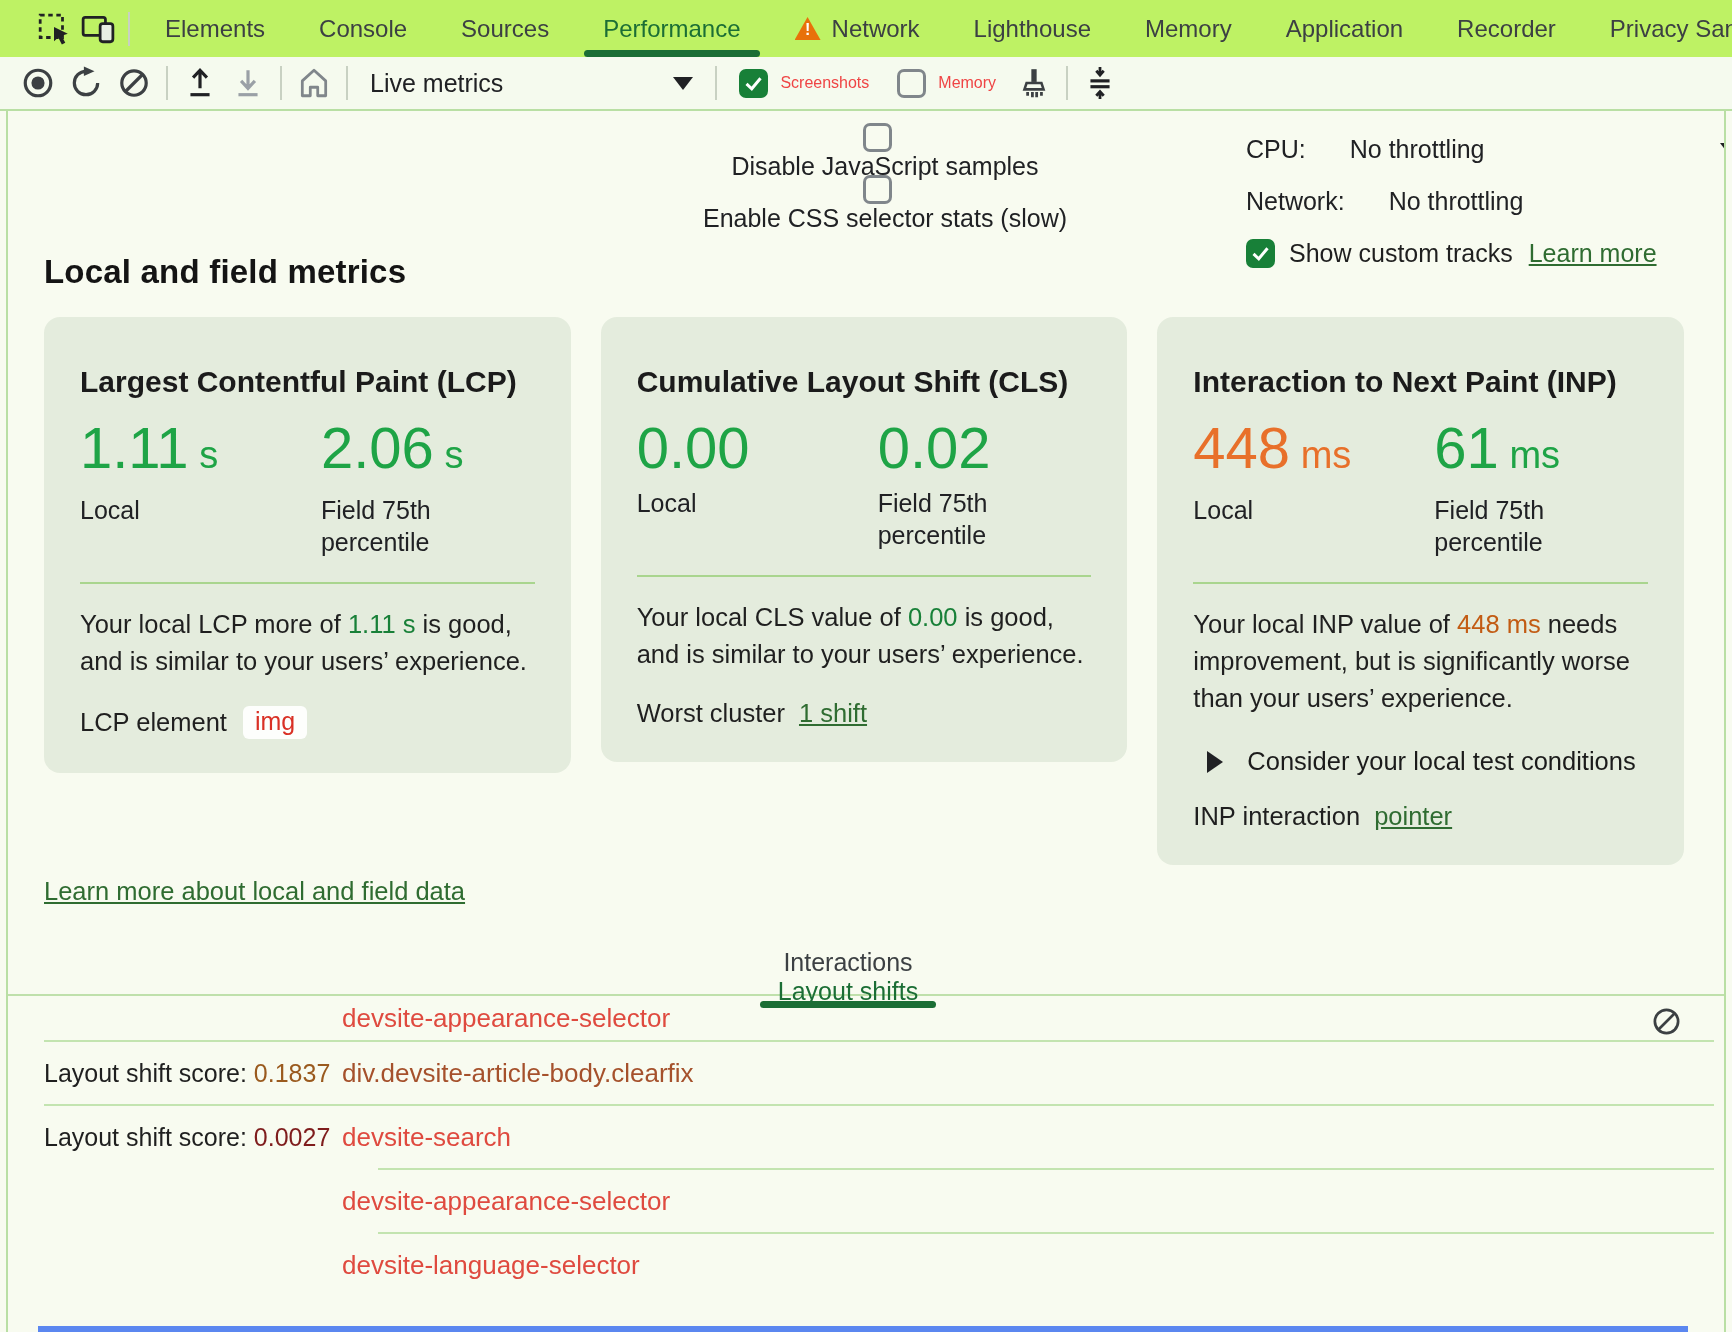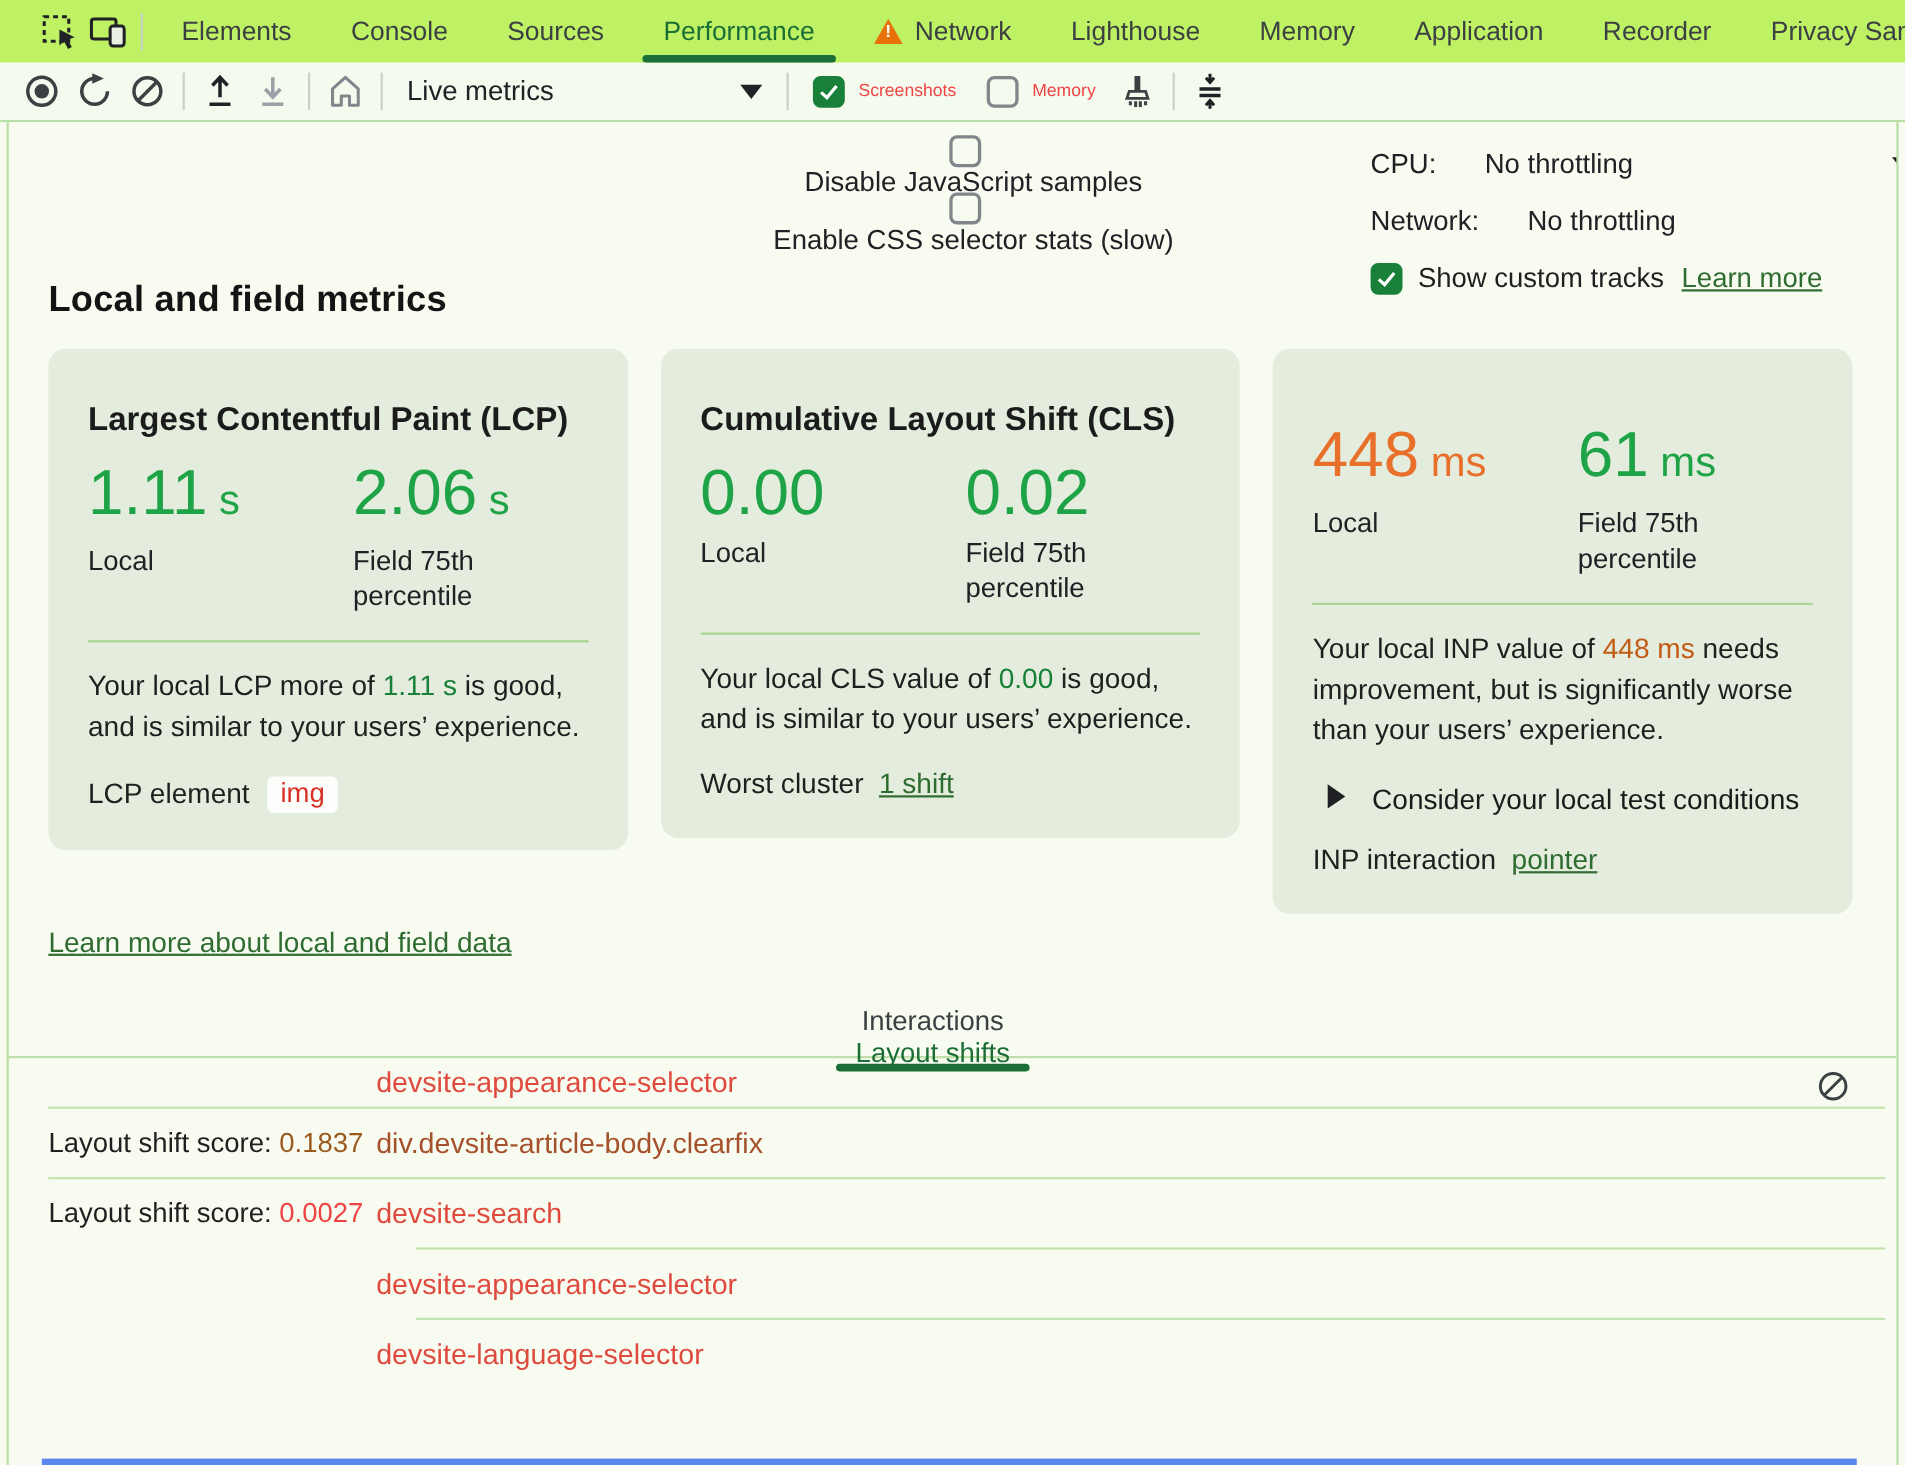--- a/index.html
+++ b/index.html
@@ -86,21 +86,21 @@
   .val-label { font-size:25px; line-height:32px; color:#202124; margin-top:8px; max-width:210px; }
   .card-divider { height:2px; background:#a9d58e; margin:24px 0 22px 0; }
   .card-desc { font-size:25.5px; line-height:37px; color:#1f1f1f; }
   .card-extra { display:flex; align-items:center; margin-top:26px; font-size:25.5px; }
   .extra-label { font-weight:500; color:#1f1f1f; }
   .chip {
     margin-left:16px; background:#fdfefc; color:#d93025; border-radius:6px;
     padding:1px 12px 3px 12px; font-size:25px;
   }
   .card-extra .link-green { margin-left:14px; font-size:25.5px; }
-  .expand-row { display:flex; margin-top:30px; }
+  .expand-row { display:flex; align-items:center; margin-top:30px; }
   .expand-tri {
     width:0; height:0; border-top:11px solid transparent; border-bottom:11px solid transparent;
     border-left:16px solid #202124; flex:none; margin-left:14px;
   }
   .expand-label { font-size:25.5px; font-weight:500; color:#1b1b1b; margin-left:24px; }
   .learn-link { display:inline-block; margin:12px 0 0 36px; font-size:25.5px; }
   
   .log { margin-top:42px; }
   .log-tabs {
     display:flex; align-items:center; height:48px; padding:0 40px 0 22px;
@@ -113,21 +113,21 @@
   .log-tab.active { color:#1b6e35; }
   .log-tab.active::after {
     content:""; position:absolute; left:2px; right:2px; bottom:-2px; height:7px;
     background:#1b6e35; border-radius:4px;
   }
   .log-clear { margin-left:auto; width:36px; height:36px; display:flex; align-items:center; justify-content:center; }
   .log-row { display:flex; align-items:center; height:62px; }
   .log-row.short { height:44px; }
   .cell-score { flex:none; width:334px; padding-left:36px; font-size:25px; color:#1f1f1f; }
   .score-orange { color:#9a5a1e; }
-  .score-green { color:#ef4444; }
+  .score-green { color:#7f1d1d; }
   .cell-selector { flex:1; font-size:26px; cursor:pointer; }
   .sel-red { color:#df4a3f; }
   .sel-rust { color:#a5512c; }
   .sep-full { height:2px; background:#c3e4b0; margin:0 10px 0 36px; }
   .sep-partial { height:2px; background:#c3e4b0; margin:0 10px 0 370px; }
   .bottom-bar { position:absolute; left:30px; bottom:0; width:1650px; height:6px; background:#5b87f0; }
   svg { display:block; }
 </style>
 </head>
 <body>
@@ -346,20 +346,21 @@
       </div>
       <div class="card-divider"></div>
       <div class="card-desc"><span>Your local CLS value of </span><span class="txt-green">0.00</span><span> is good, and is similar to your users’ experience.</span></div>
       <div class="card-extra">
         <span class="extra-label">Worst cluster</span>
         <span class="link-green">1 shift</span>
       </div>
     </div>
 
     <div class="card">
+      <div class="card-title">Interaction to Next Paint (INP)</div>
       <div class="values">
         <div class="val-col">
           <div class="big-val v-orange"><span>448</span><span class="unit"> ms</span></div>
           <div class="val-label">Local</div>
         </div>
         <div class="val-col second">
           <div class="big-val v-green"><span>61</span><span class="unit"> ms</span></div>
           <div class="val-label">Field 75th percentile</div>
         </div>
       </div>

